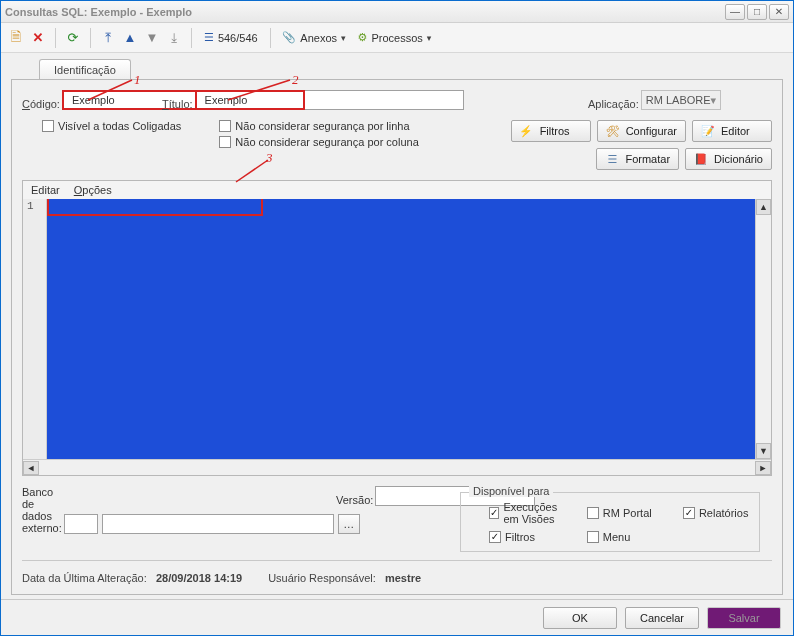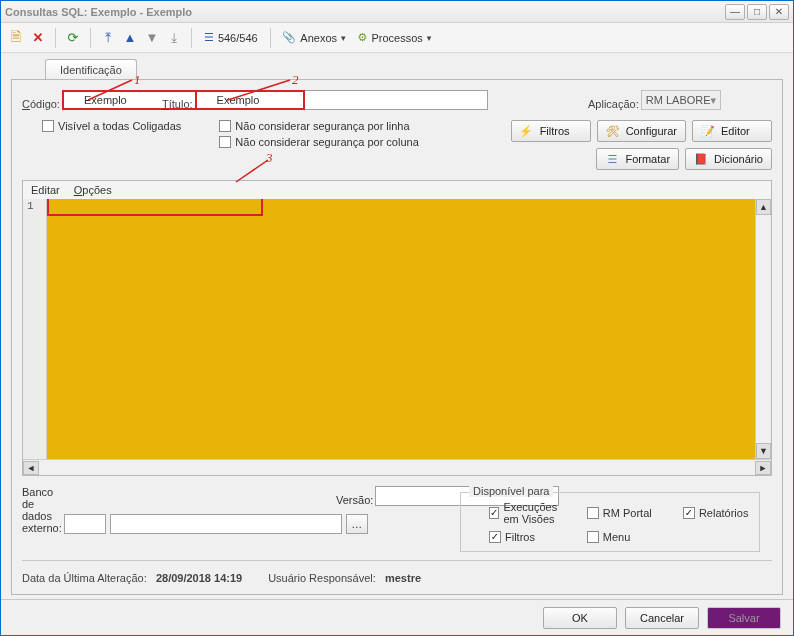--- a/index.html
+++ b/index.html
@@ -54,21 +54,20 @@
   .tool-label { padding: 0 4px; display:flex; align-items:center; gap:4px; }
   .dropdown-arrow { font-size:9px; color:#444; }
   .content {
     flex:1;
     padding: 6px 10px 4px 10px;
     display:flex; flex-direction:column;
     position: relative;
   }
   .tabs {
     display:flex;
-    margin-left: 6px;
     padding-left: 28px;
   }
   .tab {
     border:1px solid #b8b8b8;
     border-bottom: none;
     background: linear-gradient(#fff,#eee);
     padding: 4px 14px 4px 14px;
     border-radius: 3px 3px 0 0;
     color:#444;
   }
@@ -86,21 +85,21 @@
     display:flex;
     gap: 12px;
   }
   .field-group { display:flex; flex-direction:row; gap:2px;align-items:flex-end; }
   .label-u { color:#444; }
   .label-u span.und { text-decoration: underline; }
   .input {
     height:20px;
     border:1px solid #a0a0a0;
     background:#fff;
-    padding: 2px 20px;
+    padding: 2px 8px;
     font-size:11px;
     color:#333;
   }
   .red-box { border:2px solid #d62323 !important; }
   .app-select {
     height:20px; border:1px solid #c0c0c0;
     background:#eee; color:#555;
     padding:2px 4px;
     display:flex; align-items:center; justify-content:space-between;
   }
@@ -118,21 +117,21 @@
     display:flex; align-items:center; gap:6px;
     padding: 0 8px; font-size:11px; color:#222;
     border-radius:2px;
   }
   .btn .ico { width:14px; text-align:center; }
   .editor-wrap {
     border:1px solid #b8b8b8;
     margin-top:10px;
     display:flex; flex-direction:column;
     flex:1;
-    background:#eab308;
+    background:#1d4ed8;
     min-height:260px;
   }
   .editor-menu {
     display:flex; gap:14px;
     padding: 3px 8px;
     background:#f4f4f4;
     color:#333;
   }
   .editor-body {
     flex:1; display:flex;

